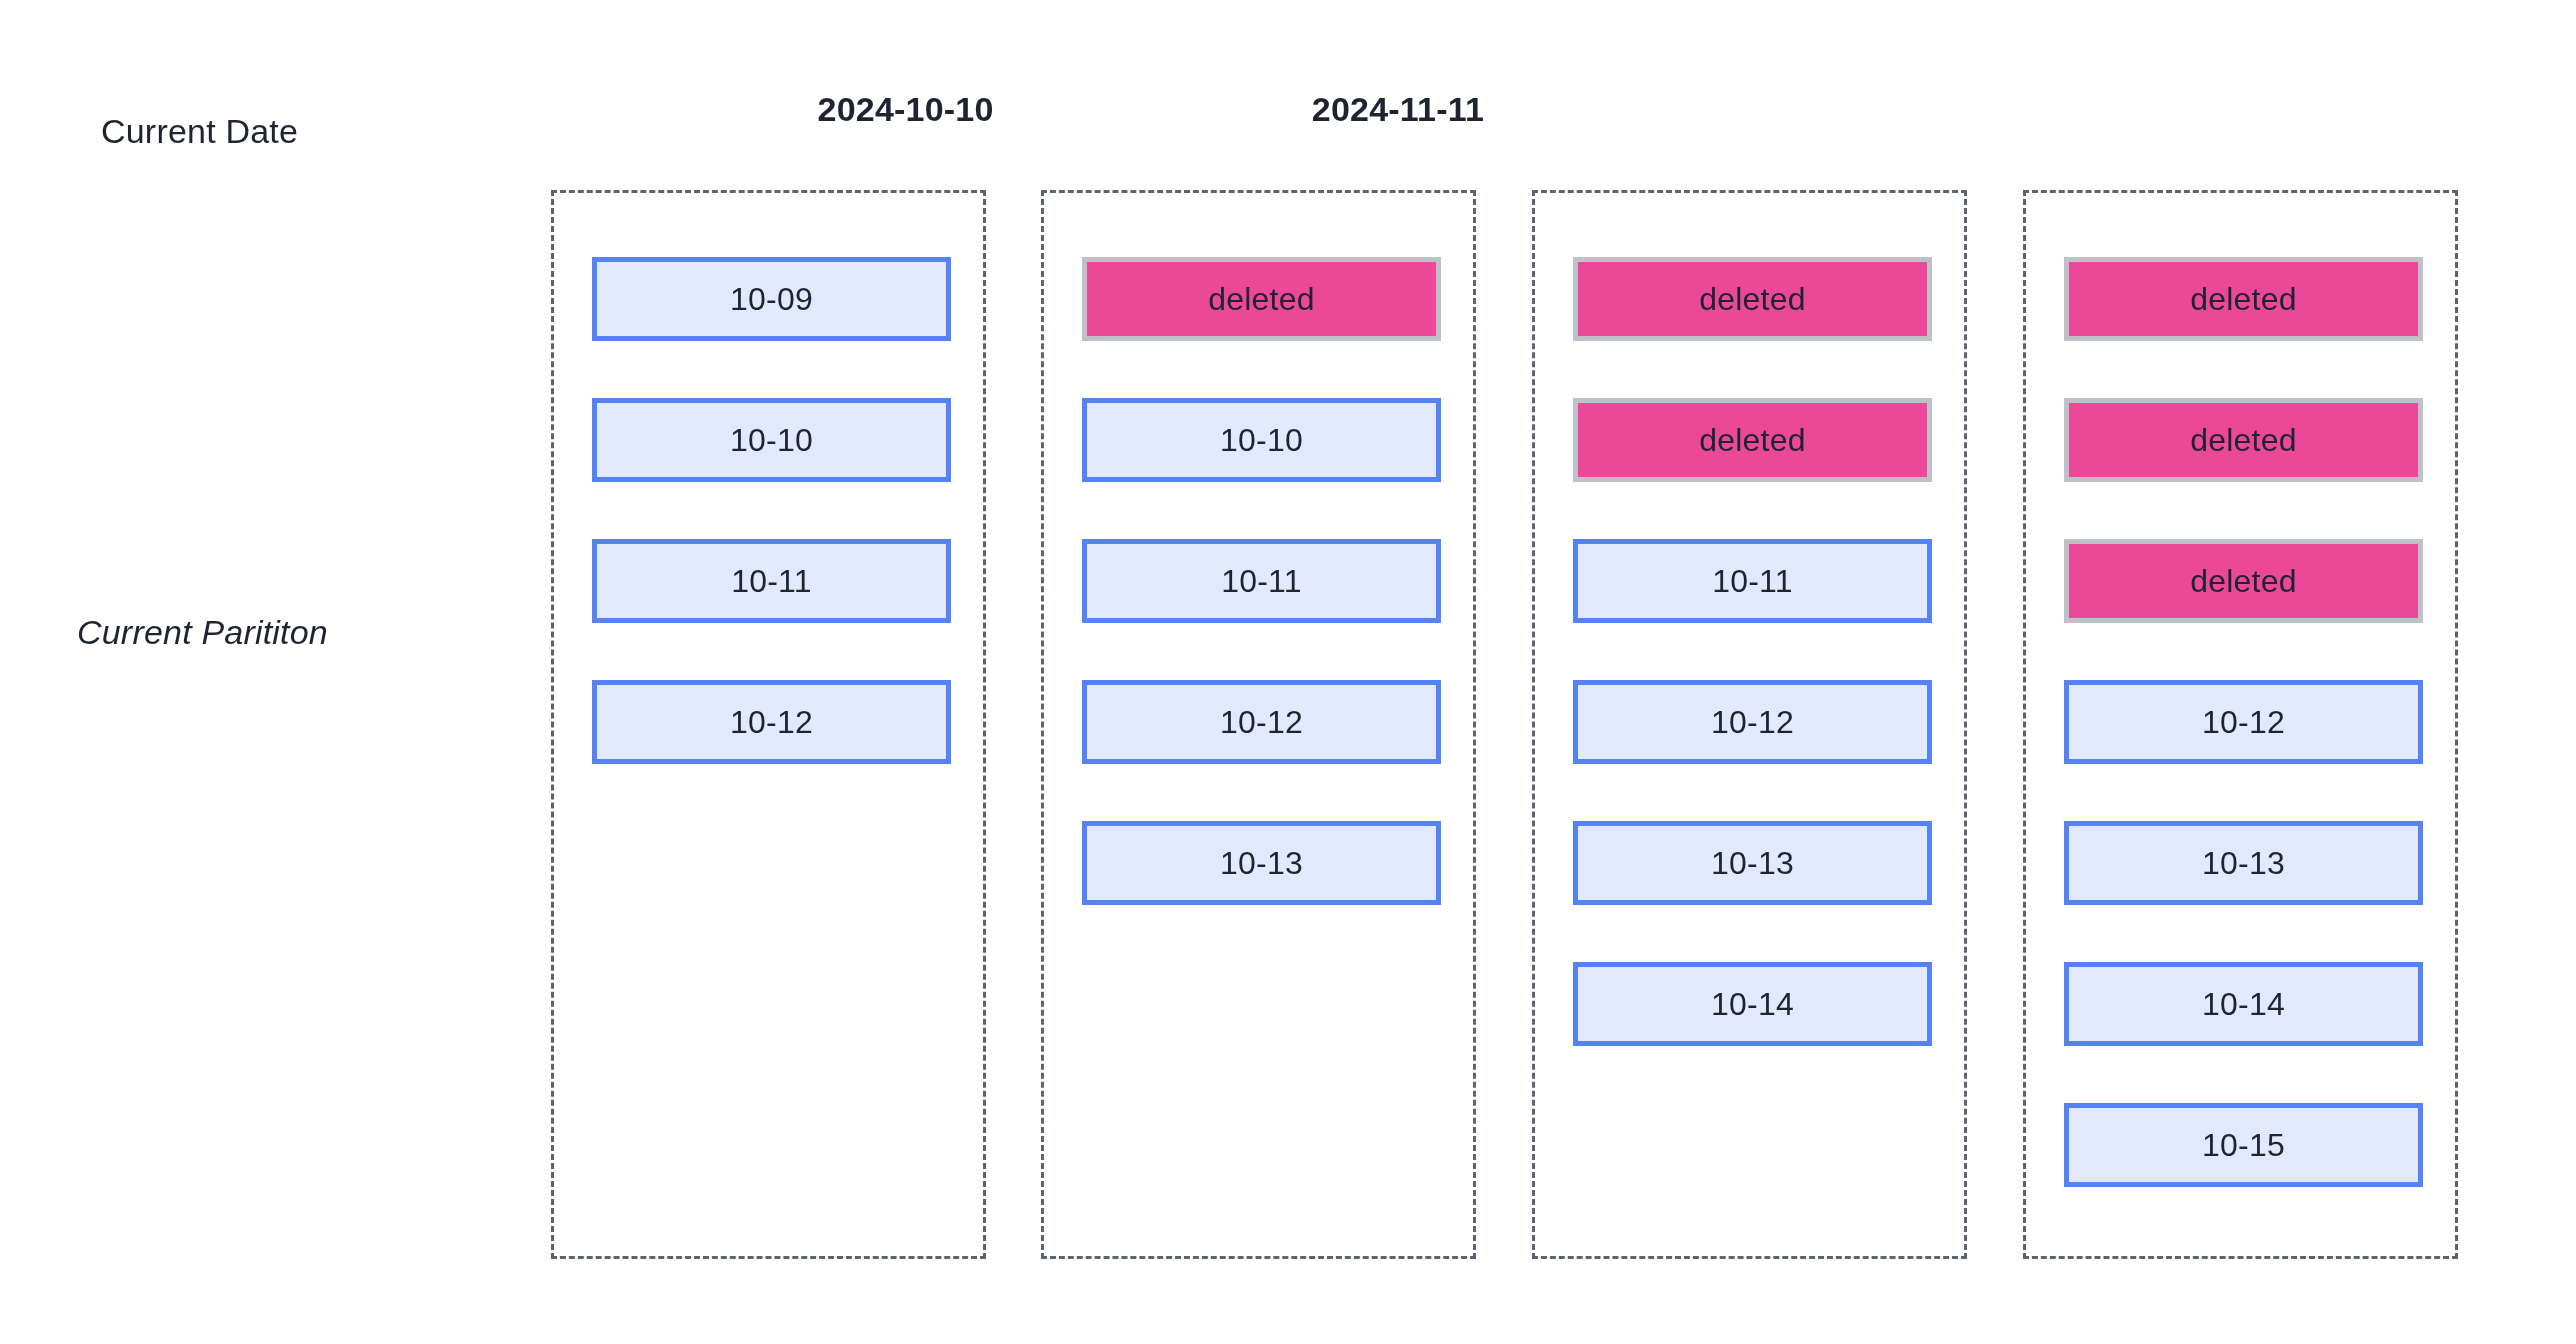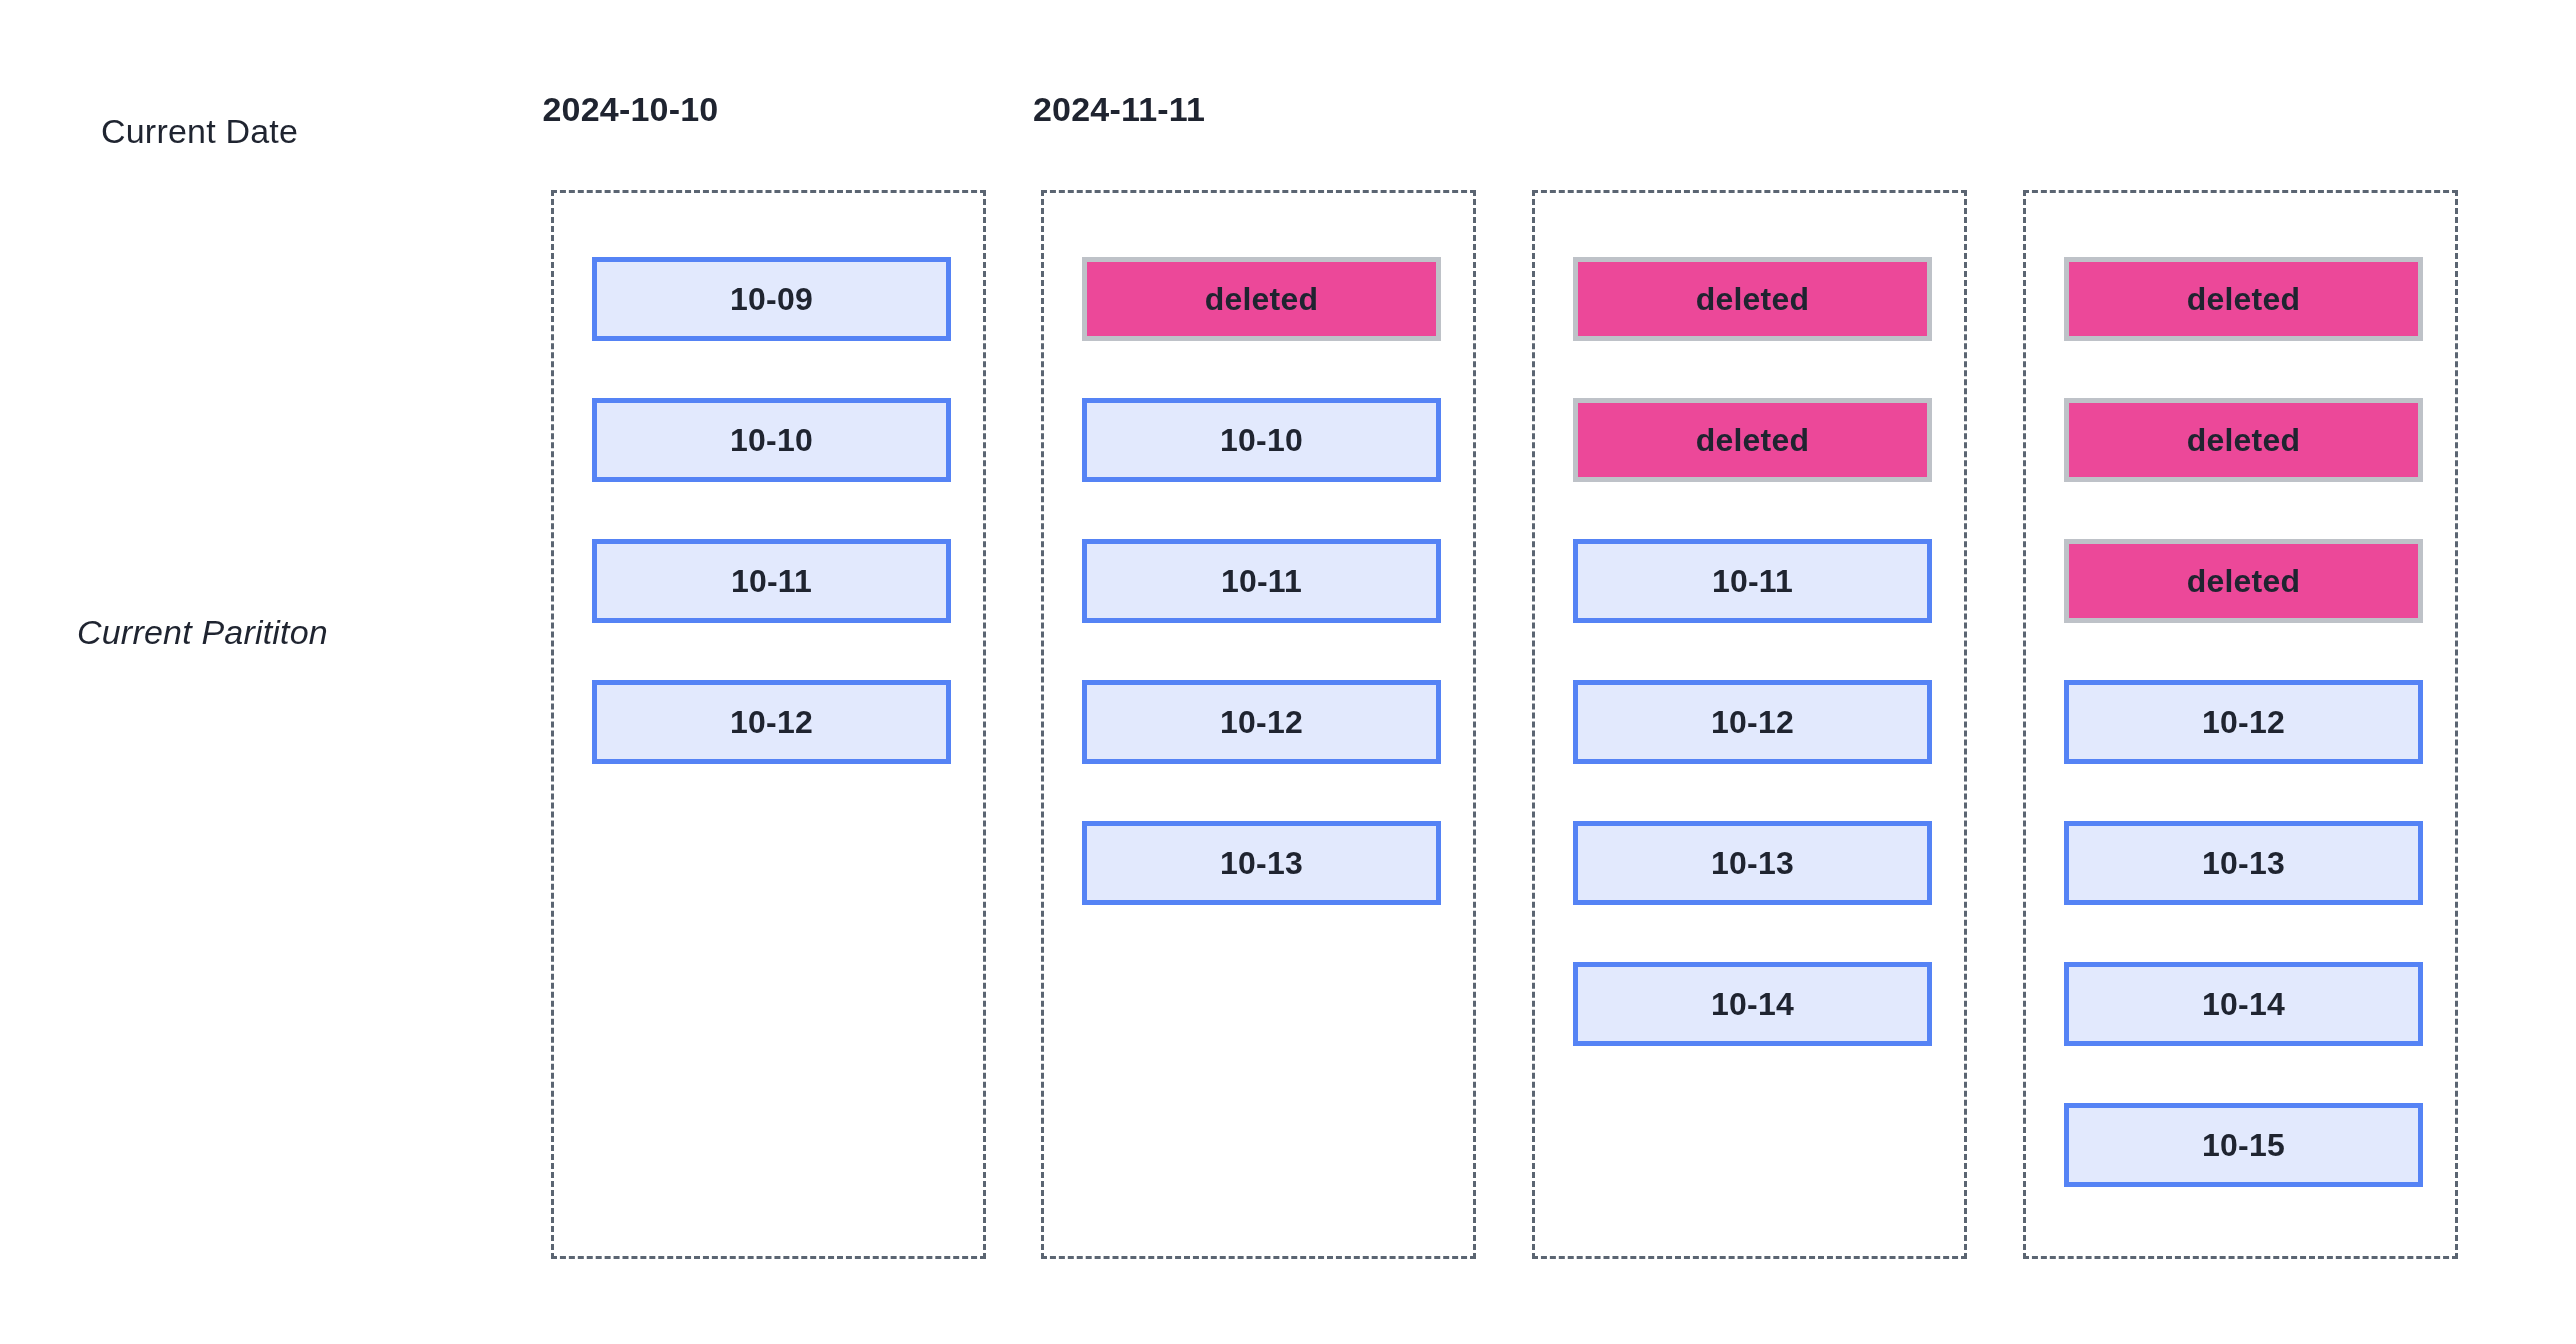--- a/index.html
+++ b/index.html
@@ -41,21 +41,21 @@
     position: absolute;
     left: 532px;
     top: 0;
     width: 2044px;
     height: 161px;
   }
   .col-header {
     position: absolute;
     top: 90px;
     width: 451px;
-    text-align: left;
+    text-align: right;
     font-size: 34px;
     font-weight: 700;
     color: #1f2430;
     letter-spacing: 0.2px;
   }
 
   
   #columns {
     position: absolute;
     left: 0;
@@ -81,21 +81,21 @@
   }
   .partition-box {
     box-sizing: border-box;
     width: 359px;
     height: 84px;
     margin-bottom: 57px;
     display: flex;
     align-items: center;
     justify-content: center;
     font-size: 32px;
-    font-weight: 700;
+    font-weight: 400;
     letter-spacing: 0.2px;
   }
   .partition-box.active {
     background: #e2e9fd;
     border: 5.6px solid #5583f5;
     color: #1f2430;
   }
   .partition-box.deleted {
     background: #ec4899;
     border: 5.6px solid #bec2c8;

